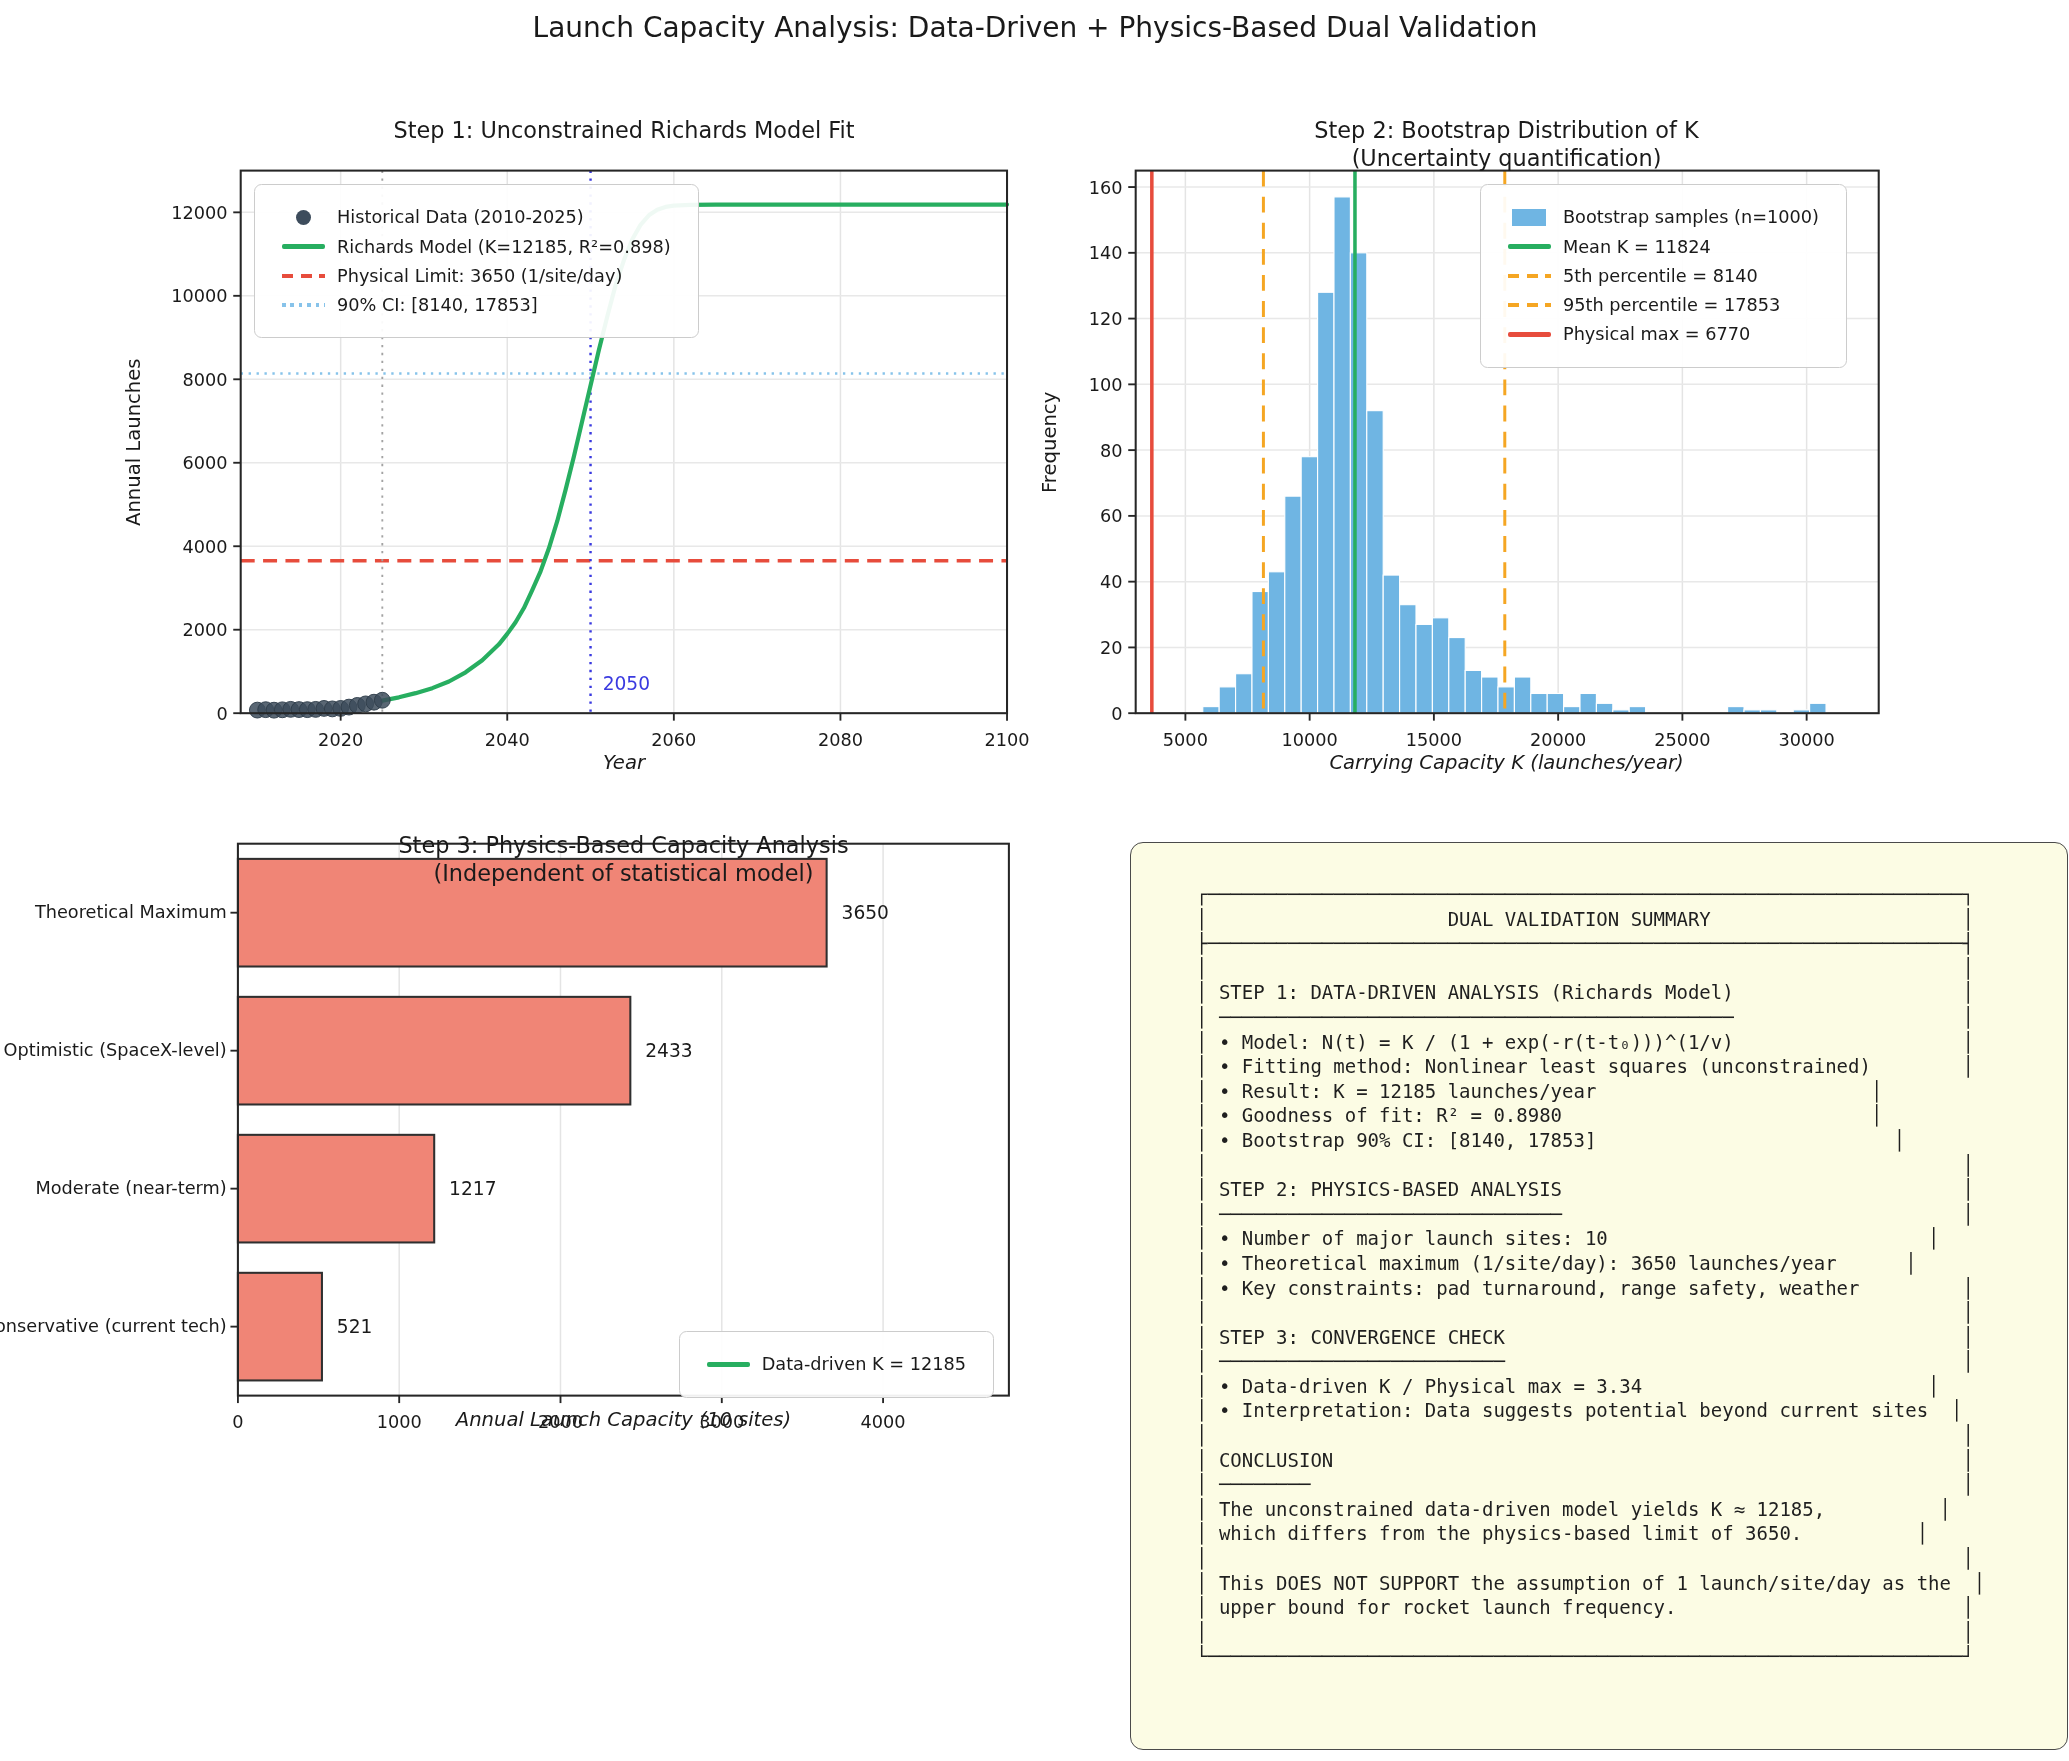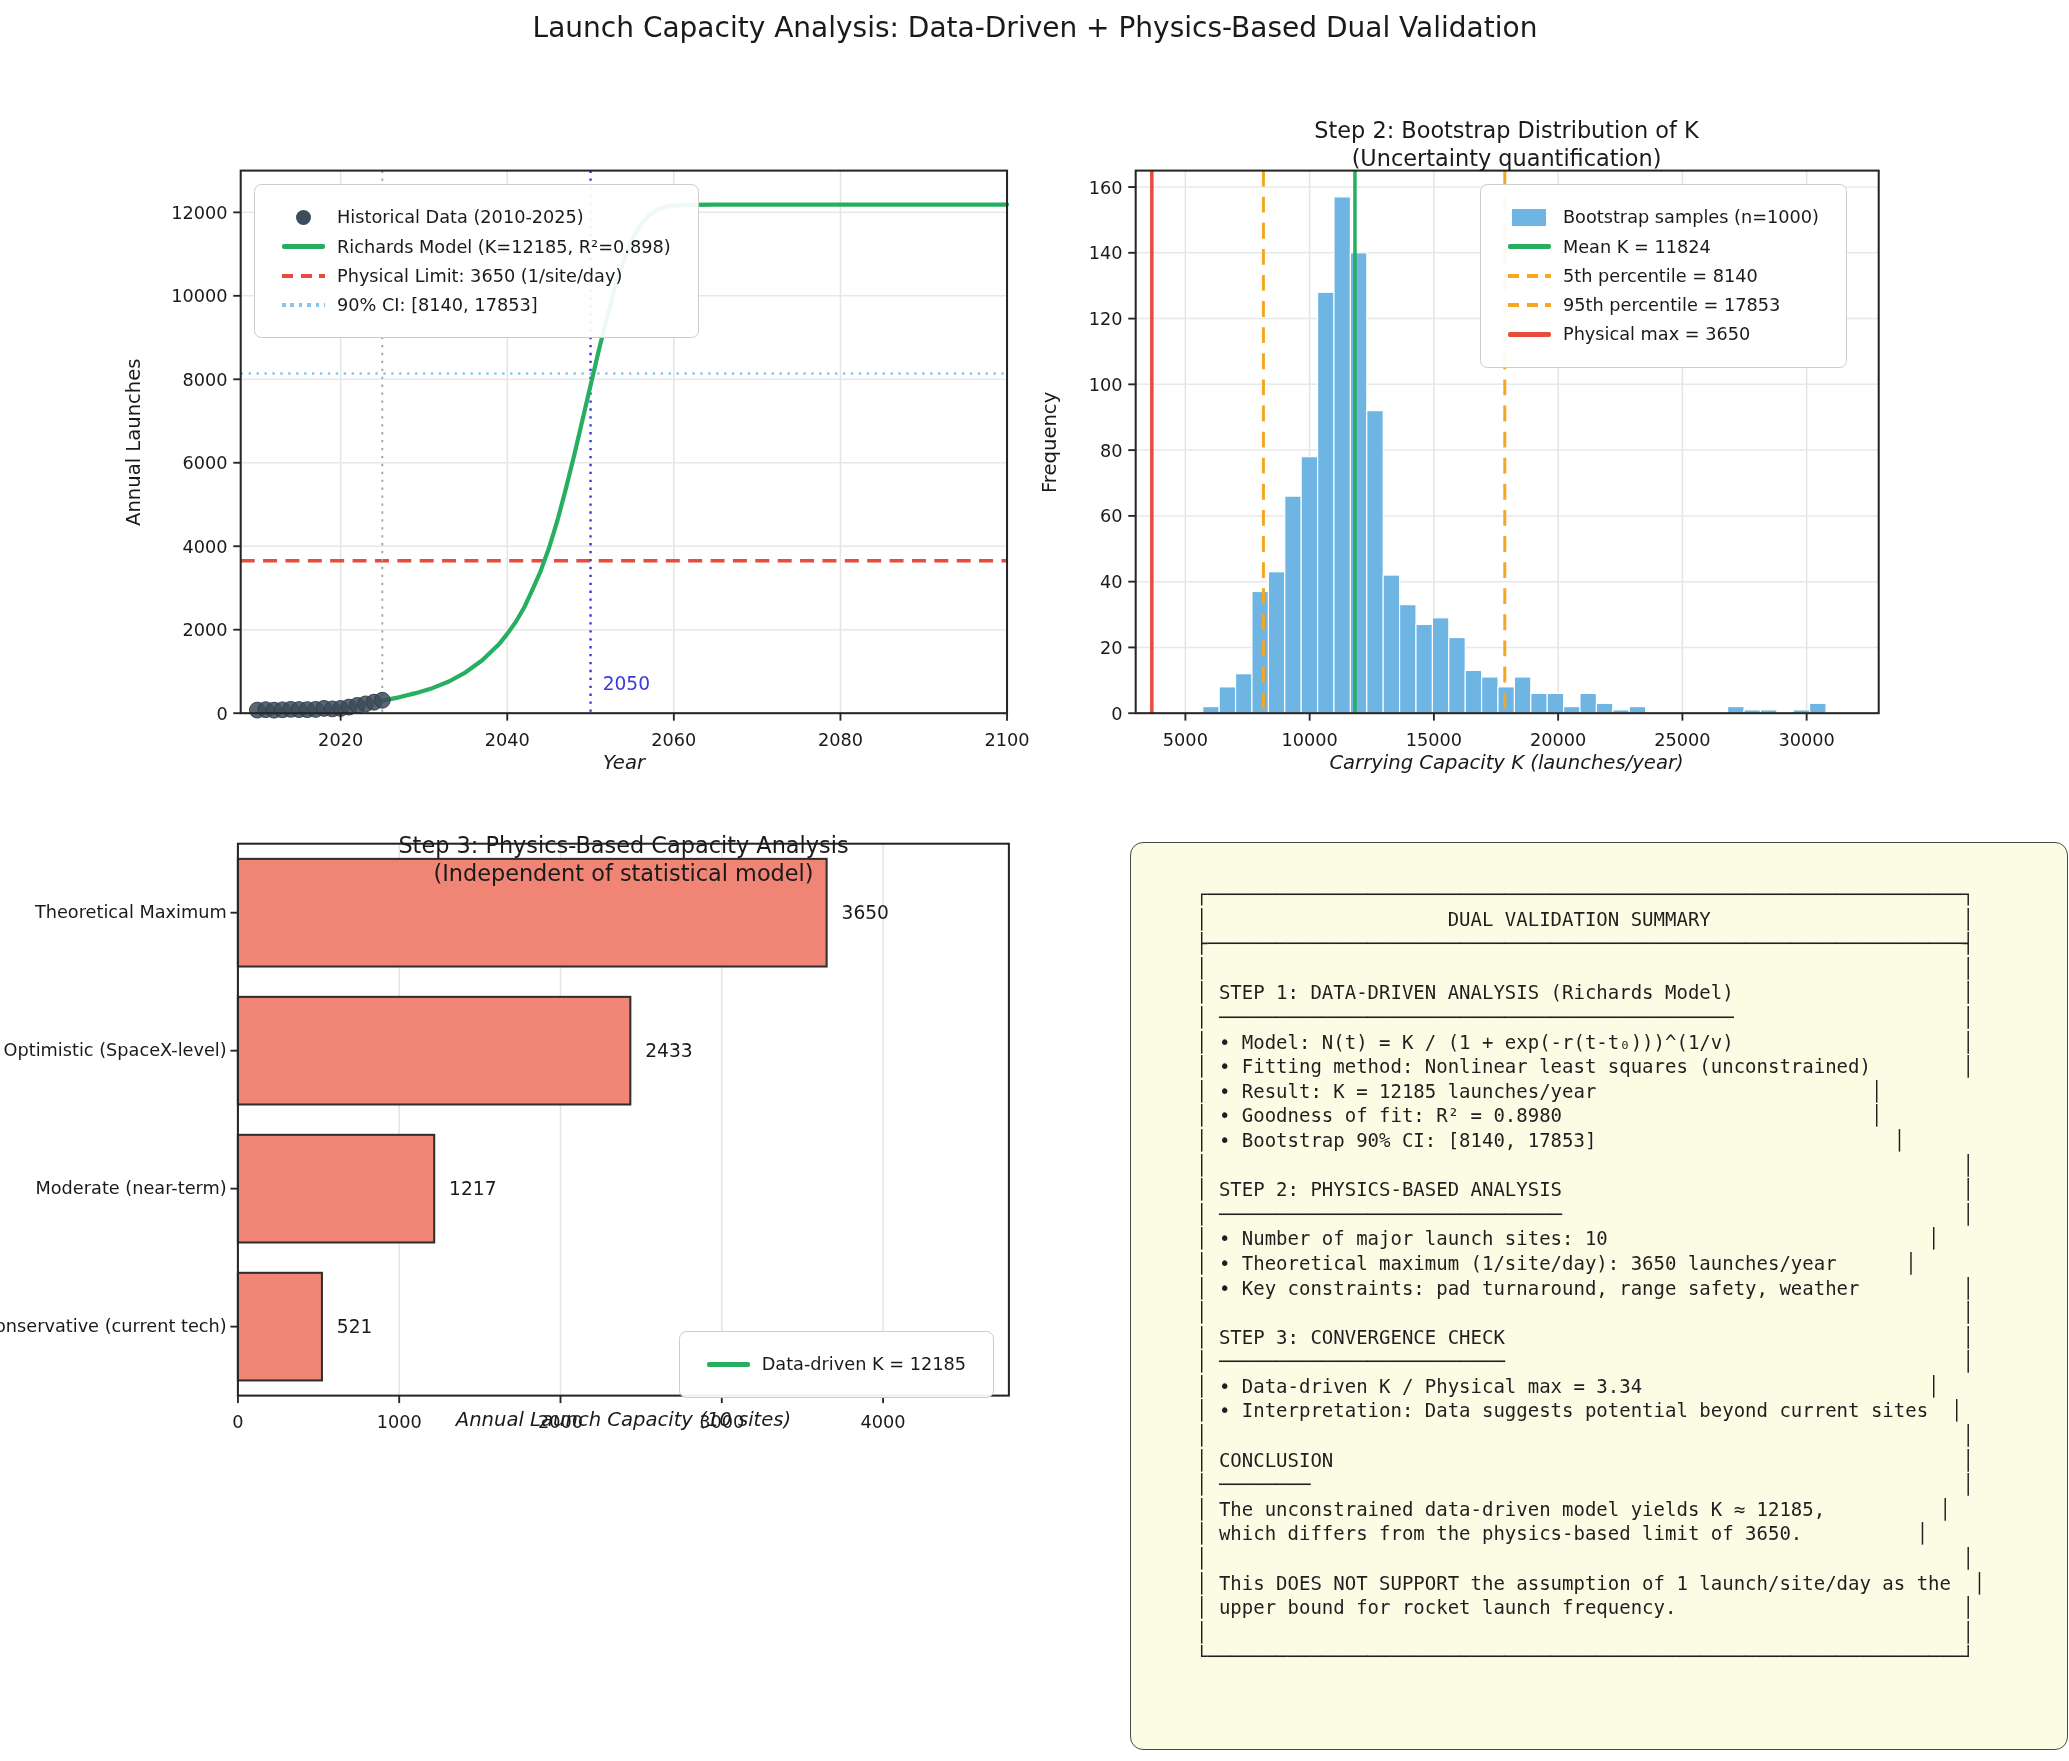--- a/index.html
+++ b/index.html
@@ -208,20 +208,21 @@
       <line x1="601.0251046025105" y1="1497" x2="601.0251046025105" y2="1505" stroke="#262626" stroke-width="2"></line>
       <text x="601.0251046025105" y="1532" fill="#1a1a1a" text-anchor="middle" font-size="19">2000</text>
       <line x1="774.0376569037657" y1="1497" x2="774.0376569037657" y2="1505" stroke="#262626" stroke-width="2"></line>
       <text x="774.0376569037657" y="1532" fill="#1a1a1a" text-anchor="middle" font-size="19">3000</text>
       <line x1="947.0502092050209" y1="1497" x2="947.0502092050209" y2="1505" stroke="#262626" stroke-width="2"></line>
       <text x="947.0502092050209" y="1532" fill="#1a1a1a" text-anchor="middle" font-size="19">4000</text>
     </g>
   </svg>
 
 <div class="abs phead" style="left:241px;top:116px;width:766px">
+  <div>Step 1: Unconstrained Richards Model Fit</div>
 </div>
 <div class="abs ylabel" style="left:117px;top:171px;height:543px">Annual Launches</div>
 <div class="abs xlabel" style="left:241px;top:751px;width:766px">Year</div>
 
 <div class="abs legend" style="left:254px;top:184px">
   <ul>
     <li>
       <span class="sw sw-dot" style="--c: #3d4c5c;">
           <i></i>
         </span>
@@ -278,21 +279,21 @@
     <li>
       <span class="sw sw-dash" style="--c: #f5a623;">
           <i></i>
         </span>
       <span>95th percentile = 17853</span>
     </li>
     <li>
       <span class="sw sw-line" style="--c: #e74c3c;">
           <i></i>
         </span>
-      <span>Physical max = 3650</span>
+      <span>Physical max = 6770</span>
     </li>
   </ul>
 </div>
 
 <div class="abs phead" style="left:238px;top:831px;width:771px">
   <div>Step 3: Physics-Based Capacity Analysis</div>
   <div>(Independent of statistical model)</div>
 </div>
 <div class="abs xlabel" style="left:238px;top:1408px;width:771px">Annual Launch Capacity (10 sites)</div>
 

